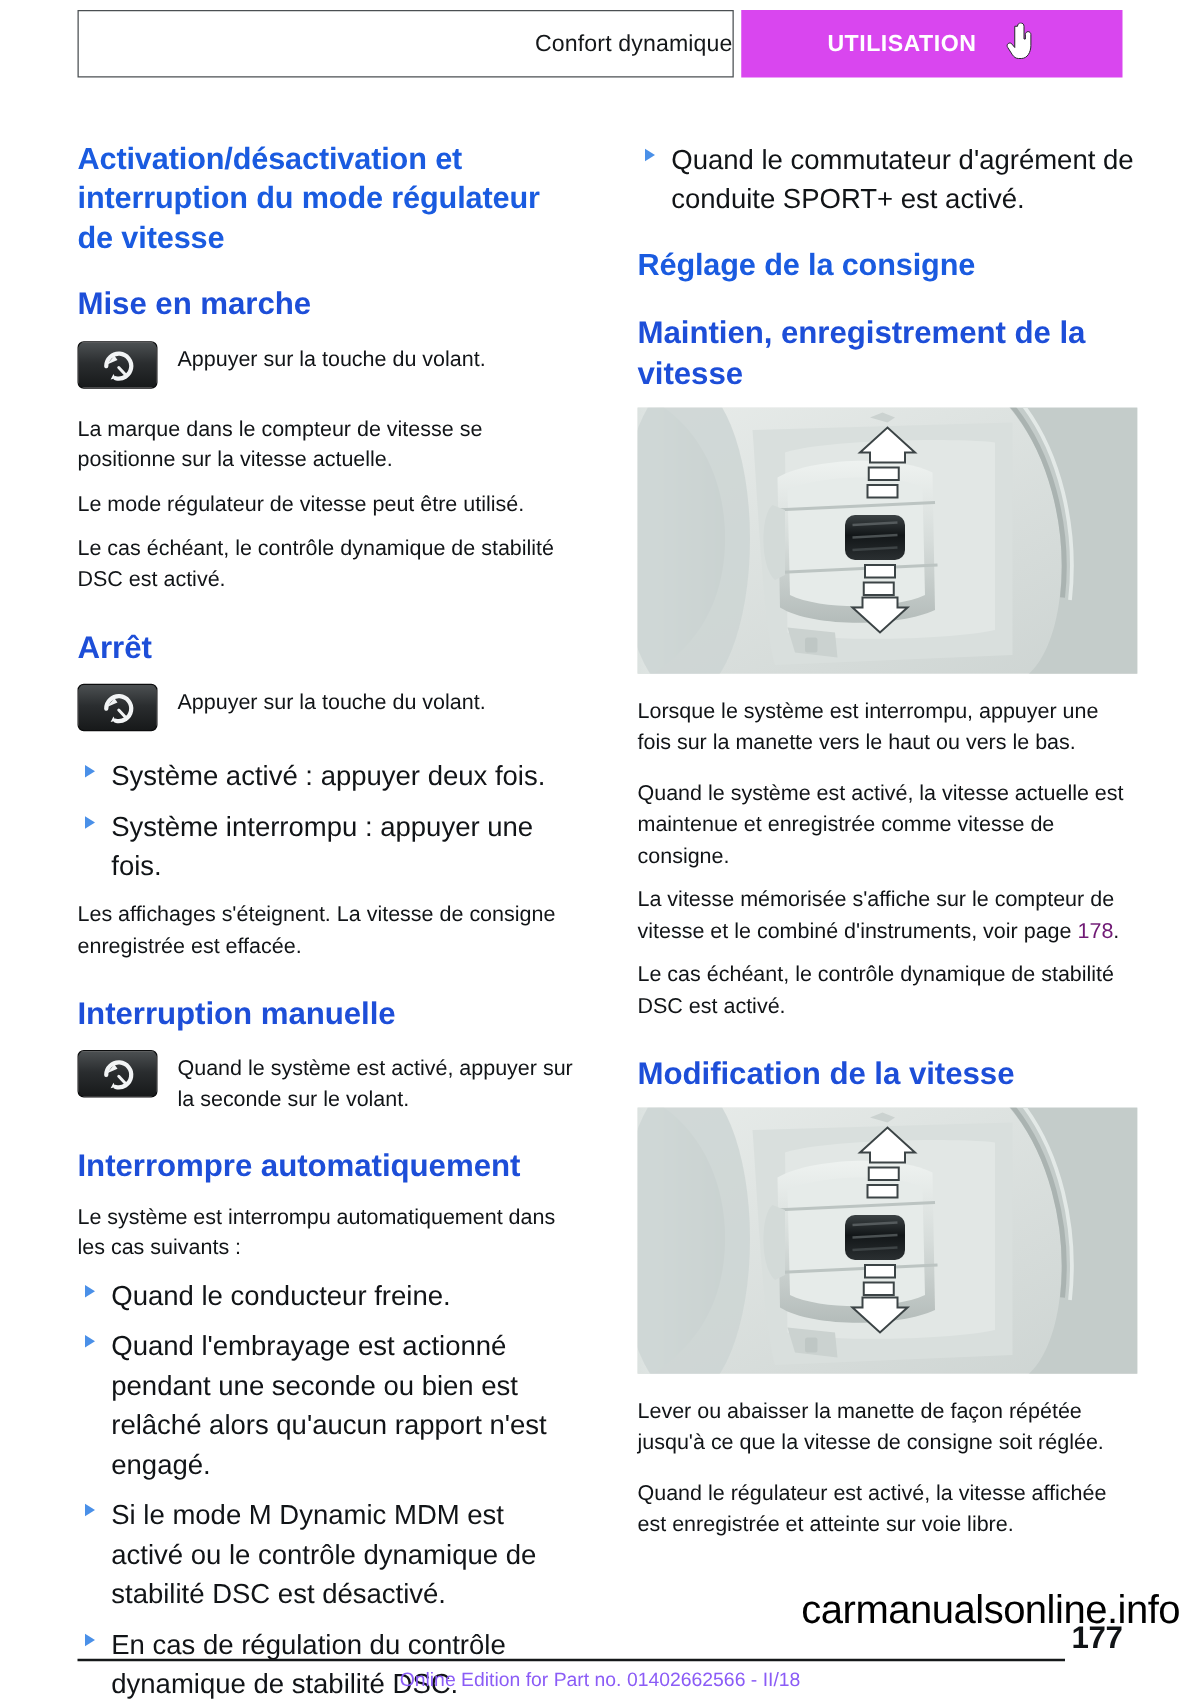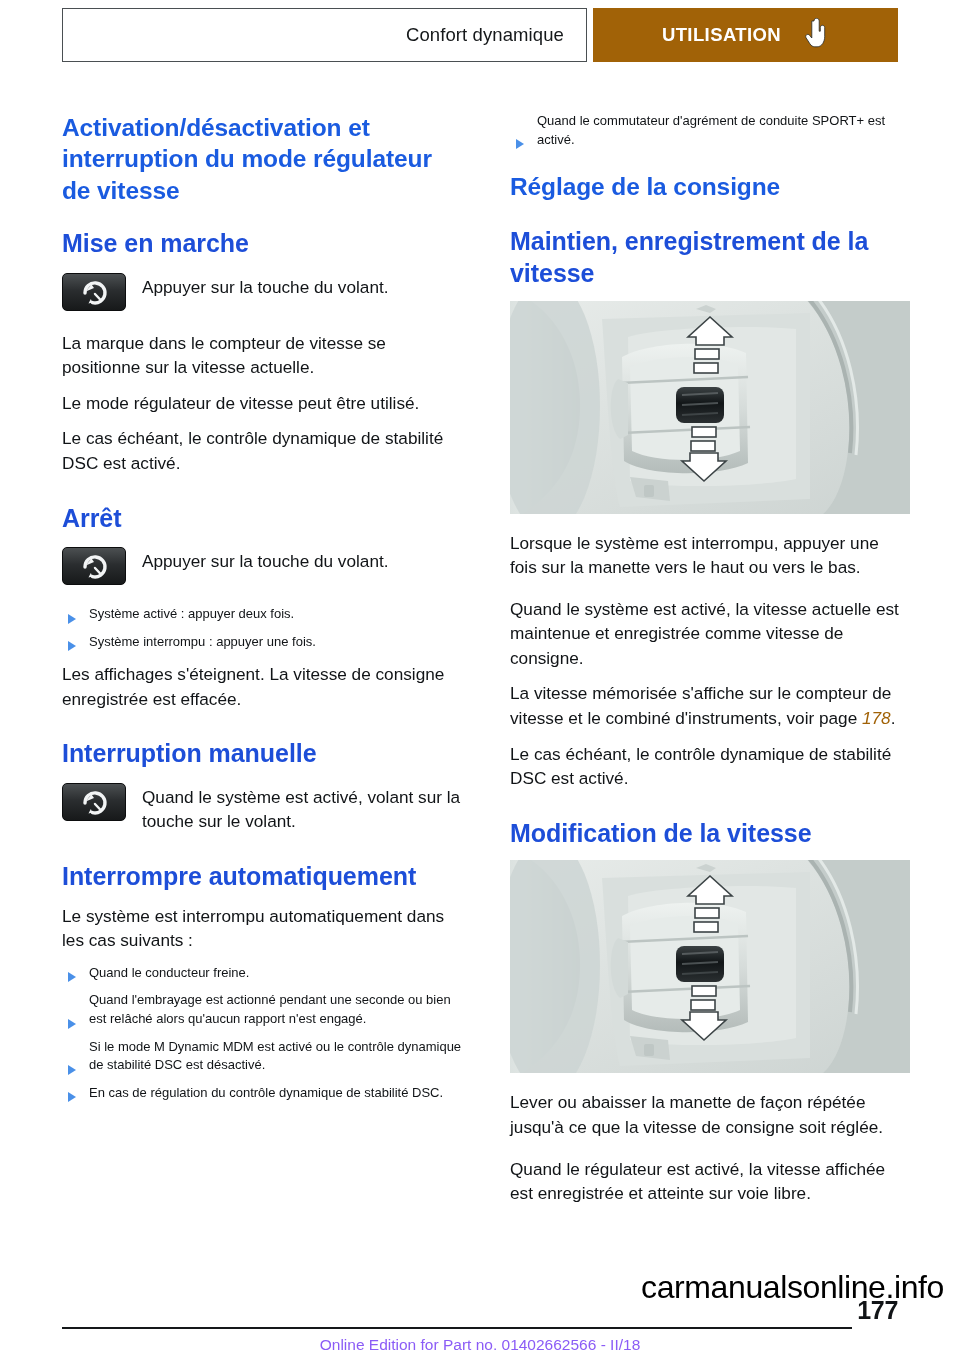--- a/index.html
+++ b/index.html
@@ -22,31 +22,30 @@
     height: 54px;
     display: flex;
     align-items: stretch;
   }
   .header-crumb {
     flex: 1 1 auto;
     border: 1.5px solid #4a4f52;
     display: flex;
     align-items: center;
     justify-content: flex-end;
-    padding-right: 22px;
     background: #ffffff;
   }
   .header-crumb-text {
     font-size: 18.5px;
     color: #15181a;
     letter-spacing: 0.1px;
   }
   .header-tab {
     width: 305px;
-    background: #a16207;
+    background: #d946ef;
     display: flex;
     align-items: center;
     justify-content: center;
     gap: 22px;
     margin-left: 6px;
   }
   .header-tab-text {
     font-size: 18.5px;
     font-weight: bold;
     color: #ffffff;
@@ -83,21 +82,21 @@
   h2.subtitle.gap-top { margin-top: 26px; }
 
   
   p.body {
     font-size: 17.2px;
     color: #111417;
     line-height: 1.43;
     margin-bottom: 11px;
   }
   p.body.spaced { margin-top: 17px; }
-  .pageref { color: #a16207; font-style: italic; }
+  .pageref { color: #701a75; }
 
   
   .icon-row {
     display: flex;
     align-items: flex-start;
     gap: 16px;
     margin-bottom: 20px;
   }
   .btn-icon {
     flex: 0 0 auto;
@@ -113,23 +112,23 @@
     font-size: 17.2px;
     color: #111417;
     line-height: 1.43;
     padding-top: 4px;
   }
 
   
   ul.bullets { list-style: none; margin-bottom: 11px; }
   ul.bullets li {
     display: flex;
-    align-items: flex-end;
+    align-items: flex-start;
     gap: 13px;
-    font-size: 13px;
+    font-size: 22px;
     color: #111417;
     line-height: 1.43;
     margin-bottom: 9px;
     padding-left: 6px;
   }
   ul.bullets li .tri {
     flex: 0 0 auto;
     width: 0; height: 0;
     border-left: 8px solid #4a90e8;
     border-top: 5.5px solid transparent;
@@ -261,21 +260,21 @@
     <span class="btn-icon">
       <svg width="64" height="38" viewBox="0 0 64 38">
         <g transform="translate(32,20)">
           <path d="M-10,-1 A10,10 0 1,1 -2.5,8.6" fill="none" stroke="#f2f4f5" stroke-width="3.4" stroke-linecap="round"></path>
           <path d="M-2.5,8.6 L-6.5,9.6 L-4.2,5.1 Z" fill="#f2f4f5"></path>
           <path d="M-9.8,-2.2 L-3.4,-9.4 L-1.0,-6.0 Z" fill="#f2f4f5"></path>
           <path d="M0,0 L5.4,5.8" stroke="#f2f4f5" stroke-width="2.4" stroke-linecap="round"></path>
         </g>
       </svg>
     </span>
-    <span class="icon-text">Quand le système est activé, volant sur la touche sur le volant.</span>
+    <span class="icon-text">Quand le système est activé, appuyer sur la seconde sur le volant.</span>
   </div>
 
   <h2 class="subtitle gap-top">Interrompre automatiquement</h2>
 
   <p class="body">Le système est interrompu automatiquement dans les cas suivants :</p>
 
   <ul class="bullets">
     <li>
       <span class="tri"></span>
       <span>Quand le conducteur freine.</span>

